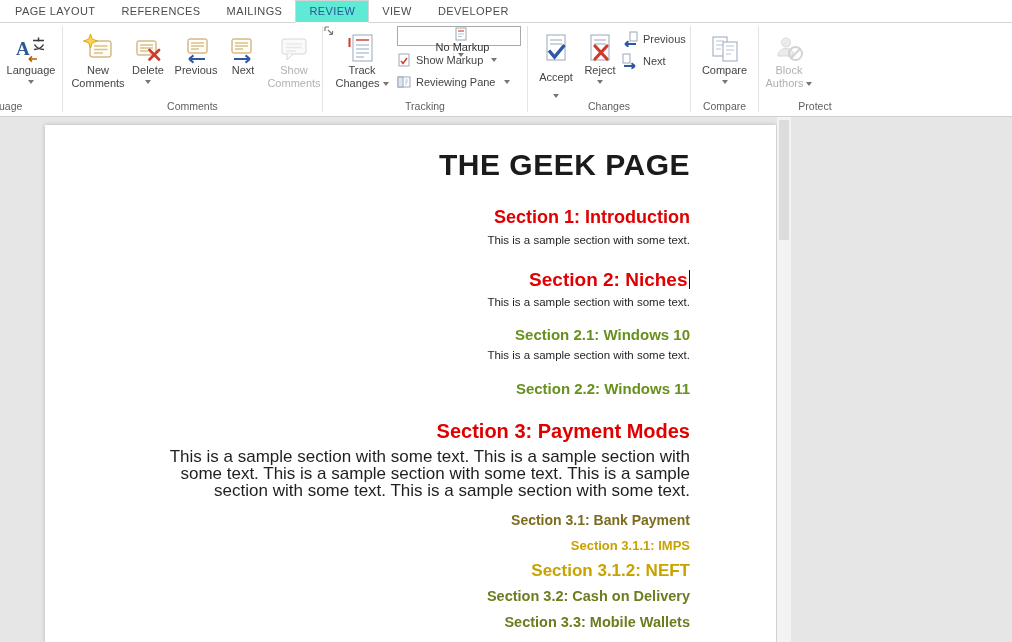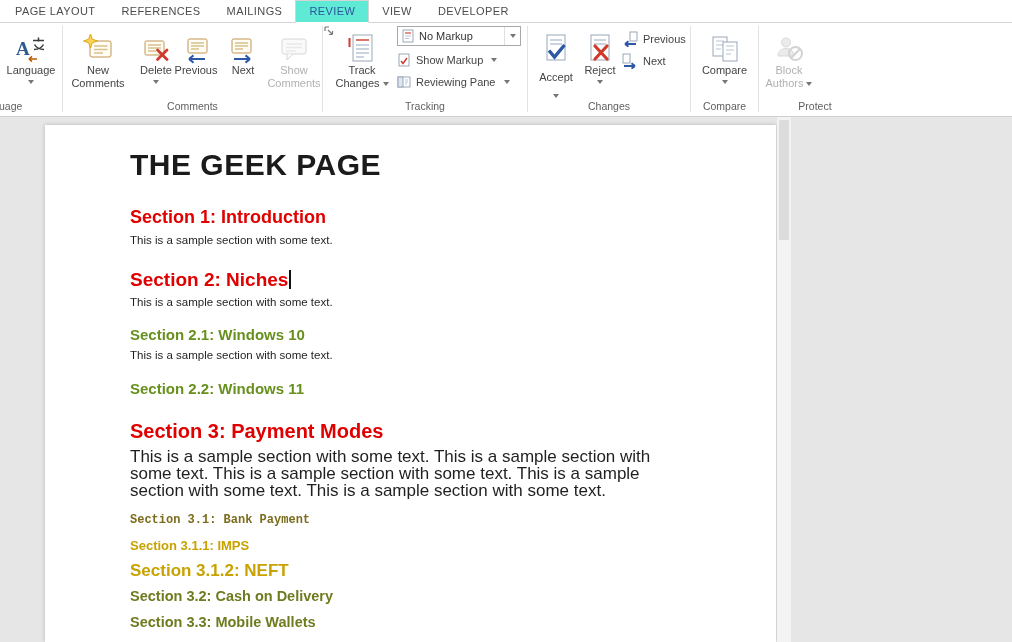--- a/index.html
+++ b/index.html
@@ -23,33 +23,33 @@
   .caret-inline{display:inline-block;width:0;height:0;border-left:3.5px solid transparent;border-right:3.5px solid transparent;border-top:4px solid #767676;margin-left:3px;vertical-align:1px;}
   .disabled .blabel{color:#b1b1b1;}
   .disabled svg{opacity:.45;}
   .smallrow{position:absolute;display:flex;align-items:center;gap:5px;font-size:11px;color:#444;white-space:nowrap;height:19px;}
   .combo{position:absolute;display:flex;align-items:center;background:#fff;border:1px solid #a9a9a9;height:20px;box-sizing:border-box;font-size:11px;color:#333;padding-left:3px;}
   .combo .combo-text{flex:1;padding-left:4px;}
   .combo .combo-dd{width:15px;height:100%;display:flex;align-items:center;justify-content:center;border-left:1px solid #e0e0e0;}
 
   
   .docarea{position:absolute;top:117px;left:0;width:100%;height:525px;background:#e6e6e6;}
-  .page{position:absolute;left:45px;top:8px;width:731px;height:517px;background:#fff;box-shadow:0 0 4px rgba(0,0,0,.22);}
+  .page{position:absolute;left:45px;top:8px;width:731px;height:517px;background:#fff;box-shadow:0 0 4px rgba(0,0,0,.22);text-align:right;}
   .doccontent{padding:23px 0 0 85px;width:560px;}
   .doc-title{font-size:30px;line-height:34px;font-weight:800;letter-spacing:.5px;color:#1b1b1b;margin:0 0 24px;}
   .k-s1  {font-size:18px;line-height:22px;font-weight:700;color:var(--heading-red);margin:0 0 4px;}
   .k-body{font-size:11.5px;line-height:16px;color:#1f1f1f;margin:0 0 20px;}
   .k-s2  {font-size:19px;line-height:23px;font-weight:700;color:var(--heading-red);margin:0 0 3px;}
   .k-body2{font-size:11.5px;line-height:16px;color:#1f1f1f;margin:0 0 15px;}
   .k-s21 {font-size:15px;line-height:19px;font-weight:700;color:var(--heading-green);margin:0 0 3px;}
   .k-body3{font-size:11.5px;line-height:16px;color:#1f1f1f;margin:0 0 16px;}
   .k-s22 {font-size:15px;line-height:19px;font-weight:700;color:var(--heading-green);margin:0 0 21px;}
   .k-s3  {font-size:20px;line-height:24px;font-weight:800;color:var(--heading-red);margin:0 0 5px;}
   .k-para{font-size:17px;line-height:17px;color:#1f1f1f;margin:0 0 12px;}
-  .k-s31 {font-size:12px;line-height:18px;font-weight:700;color:var(--heading-olive);margin:0 0 8px;font-family:Liberation Mono, monospace;}
+  .k-s31 {font-size:14px;line-height:18px;font-weight:700;color:var(--heading-olive);margin:0 0 8px;}
   .k-s311{font-size:13px;line-height:17px;font-weight:700;color:var(--heading-gold);margin:0 0 8px;}
   .k-s312{font-size:17px;line-height:17px;font-weight:700;color:var(--heading-gold);margin:0 0 8px;}
   .k-s32 {font-size:14.5px;line-height:18px;font-weight:700;color:var(--heading-olive2);margin:0 0 8px;}
   .k-s33 {font-size:14.5px;line-height:18px;font-weight:700;color:var(--heading-olive2);margin:0;}
   .txtcaret{display:inline-block;width:1.5px;height:19px;background:#111;margin-left:1px;vertical-align:-3px;}
 
   .scrollbar{position:absolute;left:777px;top:0;width:14px;height:100%;background:#f3f3f3;}
   .scrollthumb{position:absolute;left:2px;top:3px;width:10px;height:120px;background:#dcdcdc;border-radius:1px;}
 </style>
 </head>
@@ -94,21 +94,21 @@
         <div class="bicon">
           <svg width="32" height="32" viewBox="0 0 32 32">
             <rect x="8" y="9" width="21" height="16" rx="2" fill="#fffdf5" stroke="#c19550"></rect>
             <path d="M12 14 h13.5 M12 17.5 h13.5 M12 21 h9" stroke="#d8c18a" stroke-width="1.4" fill="none"></path>
             <path d="M8.5 2 L10.3 7.2 L15.5 9 L10.3 10.8 L8.5 16 L6.7 10.8 L1.5 9 L6.7 7.2 Z" fill="#ffd34d" stroke="#d9a821"></path>
           </svg>
         </div>
         <div class="blabel"><span>New</span><br>
           <span>Comments</span></div>
       </div>
-      <div class="bigbtn" style="left:72px;width:42px;">
+      <div class="bigbtn" style="left:64px;width:42px;">
         <div class="bicon">
           <svg width="28" height="28" viewBox="0 0 28 28">
             <rect x="3" y="5" width="19" height="14" rx="1.5" fill="#fffdf5" stroke="#c19550"></rect>
             <path d="M6 9 h13 M6 12 h13 M6 15 h8" stroke="#d8c18a" stroke-width="1.3" fill="none"></path>
             <path d="M15.5 14 L25 23.5 M25 14 L15.5 23.5" stroke="#cf3a2b" stroke-width="2.8" stroke-linecap="round"></path>
           </svg>
         </div>
         <div class="blabel"><span>Delete</span></div>
         <div class="caret-down"></div>
       </div>
@@ -153,21 +153,21 @@
           <svg width="30" height="31" viewBox="0 0 30 31">
             <rect x="6" y="2" width="19" height="26" fill="#ffffff" stroke="#9aa7b8"></rect>
             <path d="M9 7 h13" stroke="#cf3a2b" stroke-width="1.4"></path>
             <path d="M9 12 h13 M9 16 h13 M9 20 h13 M9 24 h8" stroke="#b9c6d6" stroke-width="1.4" fill="none"></path>
             <path d="M2.5 5 v9" stroke="#cf3a2b" stroke-width="2"></path>
           </svg>
         </div>
         <div class="blabel"><span>Track</span><br>
           <span>Changes</span><span class="caret-inline"></span></div>
       </div>
-      <div class="combo" style="left:74px;top:3px;width:124px;">
+      <div class="combo" style="left:74px;top:3px;width:124px;flex-direction:column;">
         <span style="display:flex;">
           <svg width="14" height="14" viewBox="0 0 14 14">
             <rect x="2" y="1" width="10" height="12" fill="#fff" stroke="#9aa7b8"></rect>
             <path d="M4 4 h6" stroke="#cf3a2b" stroke-width="1.1"></path>
             <path d="M4 7 h6 M4 9.5 h4" stroke="#b9c6d6" stroke-width="1.1" fill="none"></path>
           </svg>
         </span>
         <span class="combo-text">No Markup</span>
         <span class="combo-dd">
             <span class="caret-down" style="margin-top:0;"></span>

